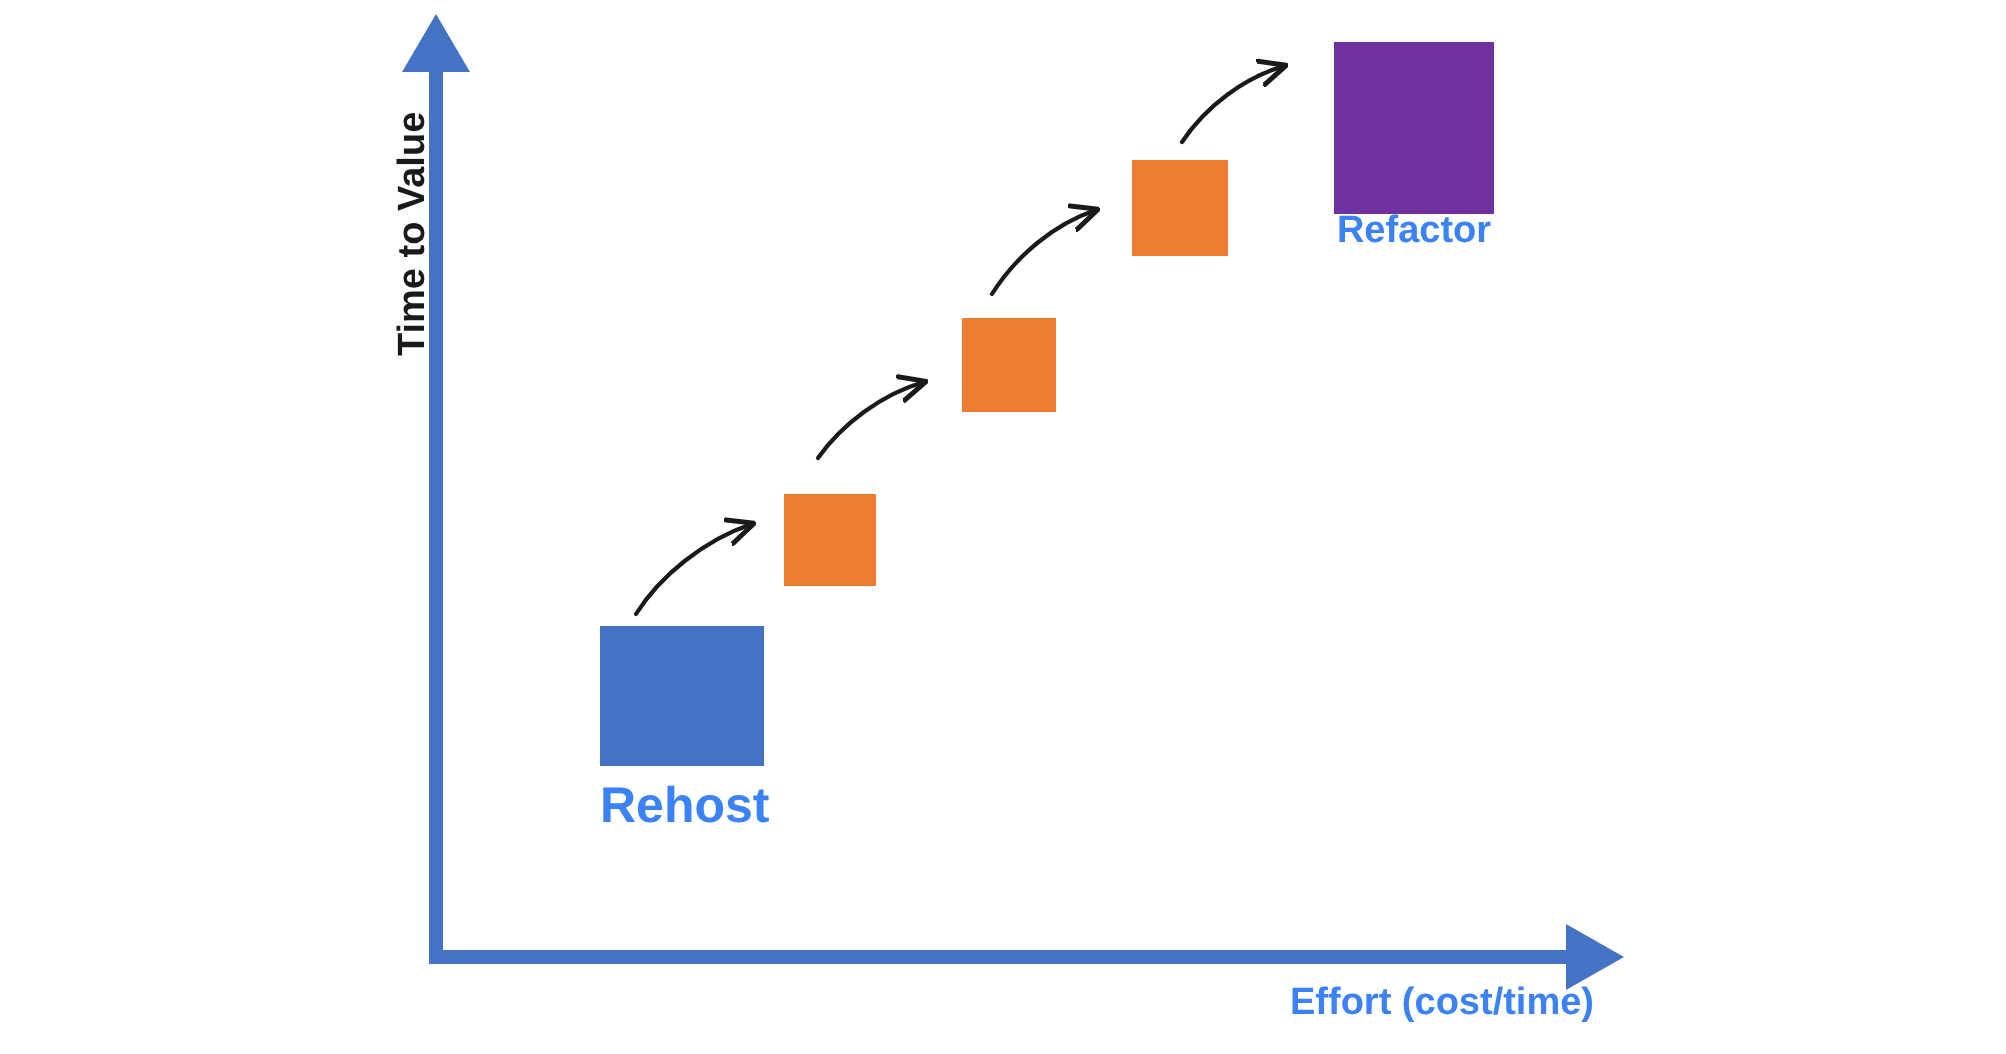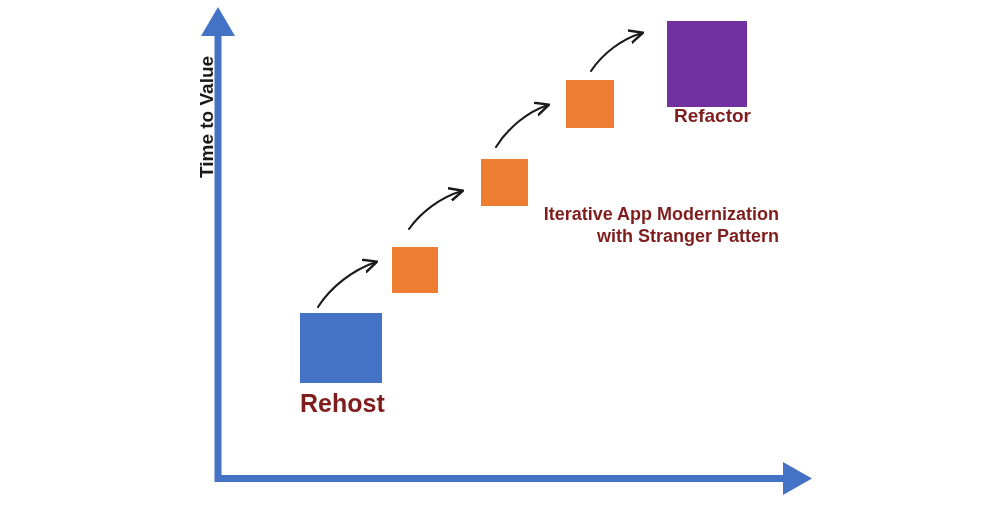--- a/index.html
+++ b/index.html
@@ -25,24 +25,24 @@
     height: 527px;
     overflow: visible;
   }
   .box {
     position: absolute;
   }
   .lbl {
     position: absolute;
     font-family: "Liberation Sans", sans-serif;
     font-weight: bold;
-    color: #7f1d1d;
+    color: #3b82f6;
     white-space: pre;
     line-height: 1.22;
-    text-align: right;
+    text-align: center;
   }
   .axis-label-y {
     position: absolute;
     transform-origin: 0 0;
     transform: rotate(-90deg);
     font-family: "Liberation Sans", sans-serif;
     font-weight: bold;
     color: #1a1a1a;
     white-space: nowrap;
   }
@@ -76,21 +76,20 @@
   </svg>
 
   <div class="box" style="left:300px; top:313px; width:82px; height:70px; background:#4472C4;"></div>
   <div class="box" style="left:392px; top:247px; width:46px; height:46px; background:#ED7D31;"></div>
   <div class="box" style="left:481px; top:159px; width:47px; height:47px; background:#ED7D31;"></div>
   <div class="box" style="left:566px; top:80px; width:48px; height:48px; background:#ED7D31;"></div>
   <div class="box" style="left:667px; top:21px; width:80px; height:86px; background:#7030A0;"></div>
 
   <div class="lbl" style="left:300px; top:388px; width:82px; font-size:25px;">Rehost</div>
 
-  <div class="lbl" style="left:511px; top:204px; width:268px; font-size:18px;">Iterative App Modernization
-with Stranger Pattern</div>
 
   <div class="lbl" style="left:663px; top:104px; width:88px; font-size:19px;">Refactor</div>
 
   <div class="axis-label-y" style="left:196px; top:178px; font-size:19px;">Time to Value</div>
 
+  <div class="lbl" style="left:615px; top:490px; width:212px; font-size:19px;">Effort (cost/time)</div>
 
 </div>
 
 </body></html>

